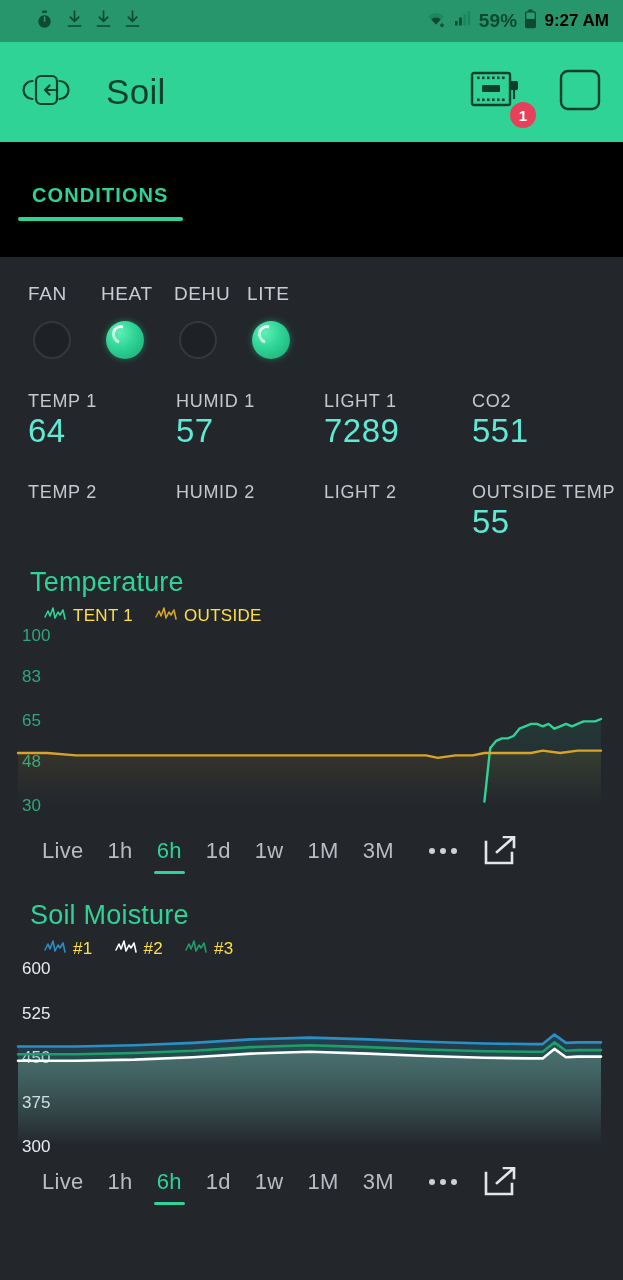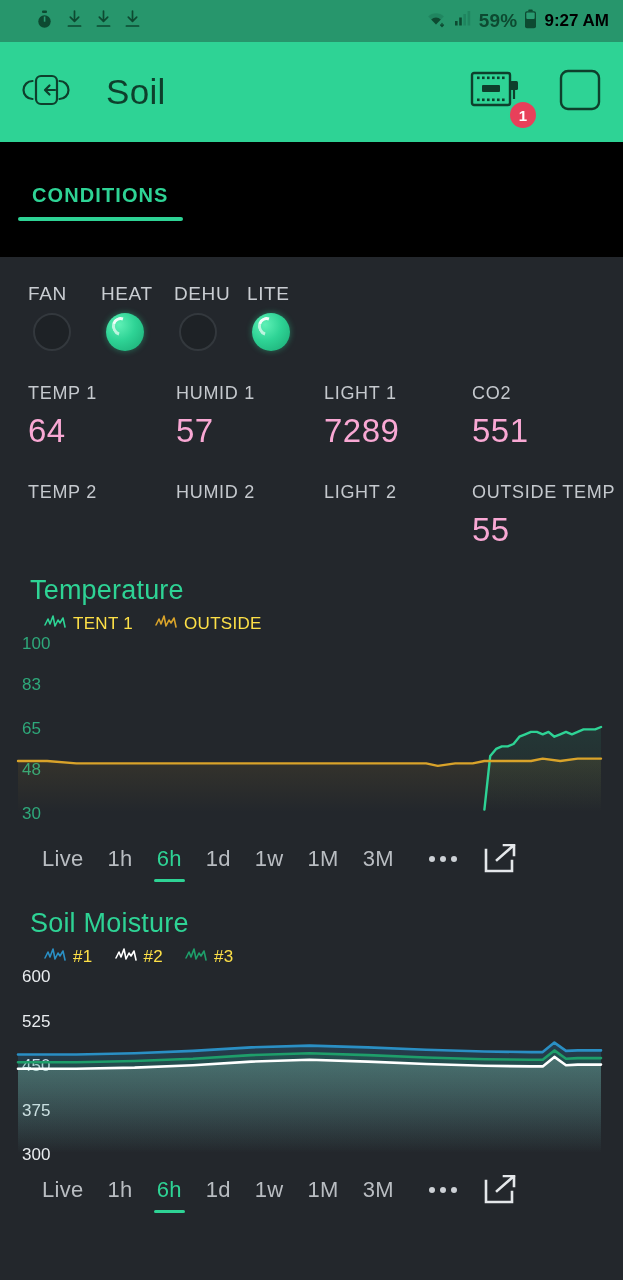--- a/index.html
+++ b/index.html
@@ -57,21 +57,21 @@
     content:""; position:absolute; left:0; right:0; bottom:0;
     height:4px; background:#2ed395; border-radius:2px;
   }
 
   
   .content{ flex:1; background:#23272c; padding:0; overflow:hidden; position:relative; }
 
   
   .relays{ display:flex; padding:26px 0 0 28px; gap:0; }
   .relay{ width:73px; display:flex; flex-direction:column; align-items:flex-start; }
-  .relay-label{ font-size:19px; color:#c9cdd2; letter-spacing:.6px; margin-bottom:8px; }
+  .relay-label{ font-size:19px; color:#c9cdd2; letter-spacing:.6px; margin-bottom:16px; }
   .led{
     width:38px; height:38px; border-radius:50%; margin-left:5px; position:relative;
   }
   .led.off{ background:#1e2226; border:2px solid #33383d; }
   .led.on{
     background:radial-gradient(circle at 34% 30%, #5ff0b6 0%, #2ed395 45%, #1aa873 100%);
     box-shadow:0 0 6px rgba(46,211,149,.45);
   }
   .led.on:after{
     content:""; position:absolute; left:6px; top:4px; width:12px; height:13px;
@@ -80,21 +80,21 @@
     border-left:3px solid rgba(255,255,255,.65);
     border-right:3px solid transparent; border-bottom:3px solid transparent;
     transform:rotate(-28deg);
   }
 
   
   .sensors{ padding:32px 0 0 0; }
   .sensor-row{ display:flex; padding:0 0 0 28px; }
   .sensor-cell{ width:148px; }
   .sensor-name{ font-size:18px; color:#c5c9ce; letter-spacing:.7px; white-space:nowrap; }
-  .sensor-val{ font-size:33px; color:#f9a8d4; margin-top:8px; height:42px; letter-spacing:.5px; }
+  .sensor-val{ font-size:33px; color:#5eead4; height:42px; letter-spacing:.5px; }
   .sensor-row.second{ margin-top:28px; }
 
   
   .chart-block{ margin-top:22px; }
   .chart-title{ font-size:27px; color:#2ed395; padding-left:30px; letter-spacing:.2px; }
   .legend{ display:flex; gap:22px; padding:8px 0 0 44px; align-items:center; }
   .legend-item{ display:flex; align-items:center; gap:7px; }
   .legend-label{ font-size:17px; color:#fde047; letter-spacing:.3px; }
 
   .plot-wrap{ position:relative; width:623px; }

